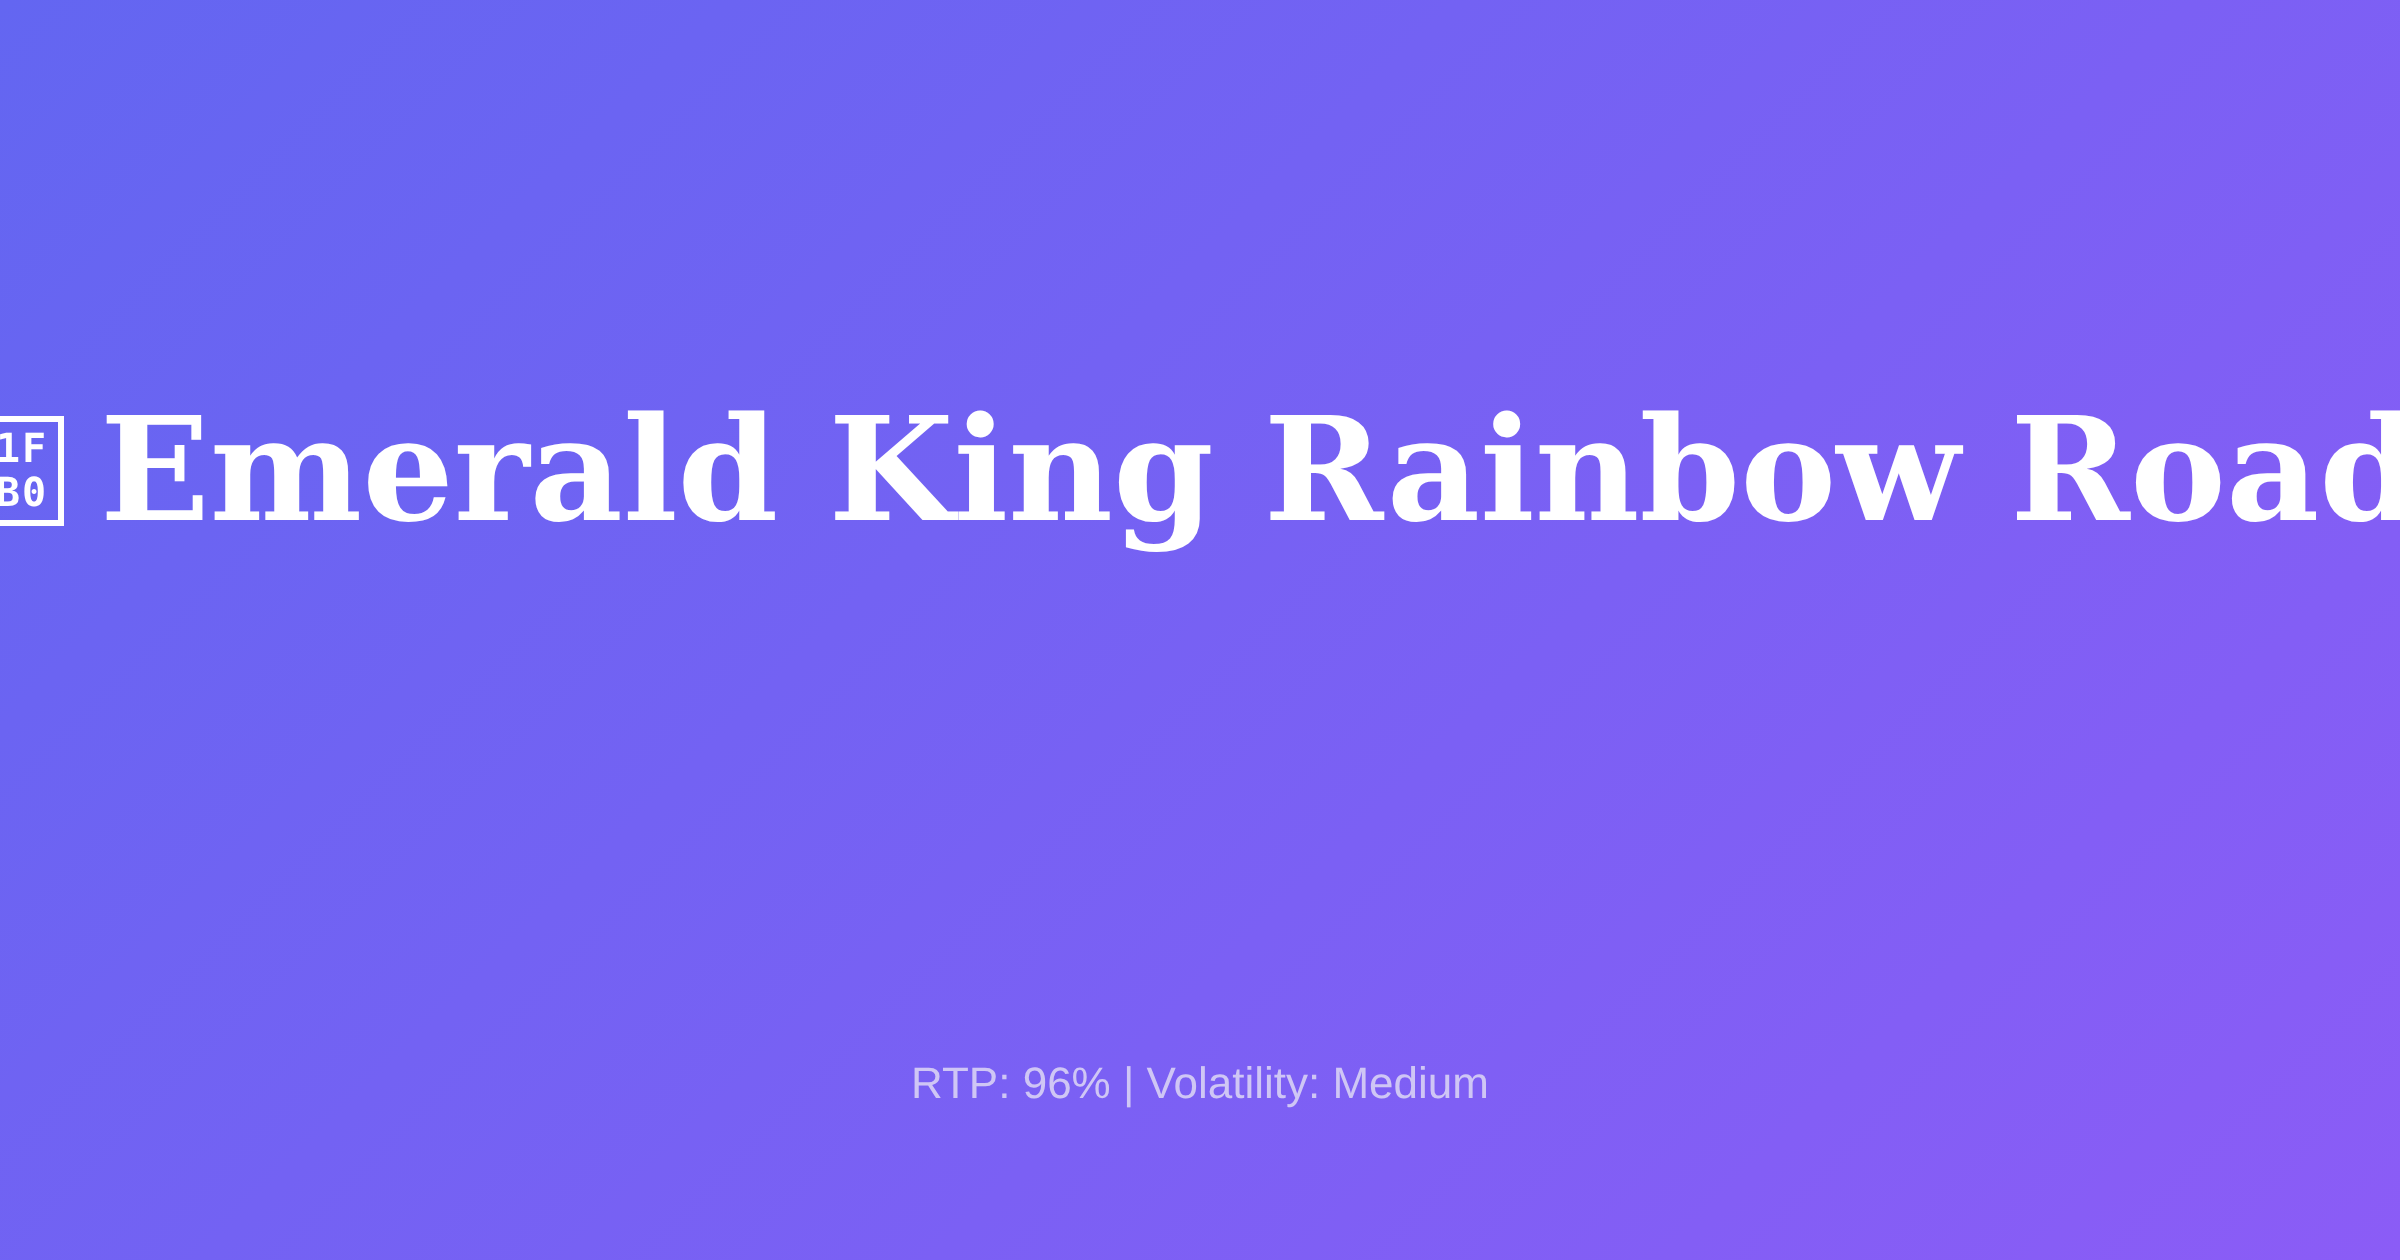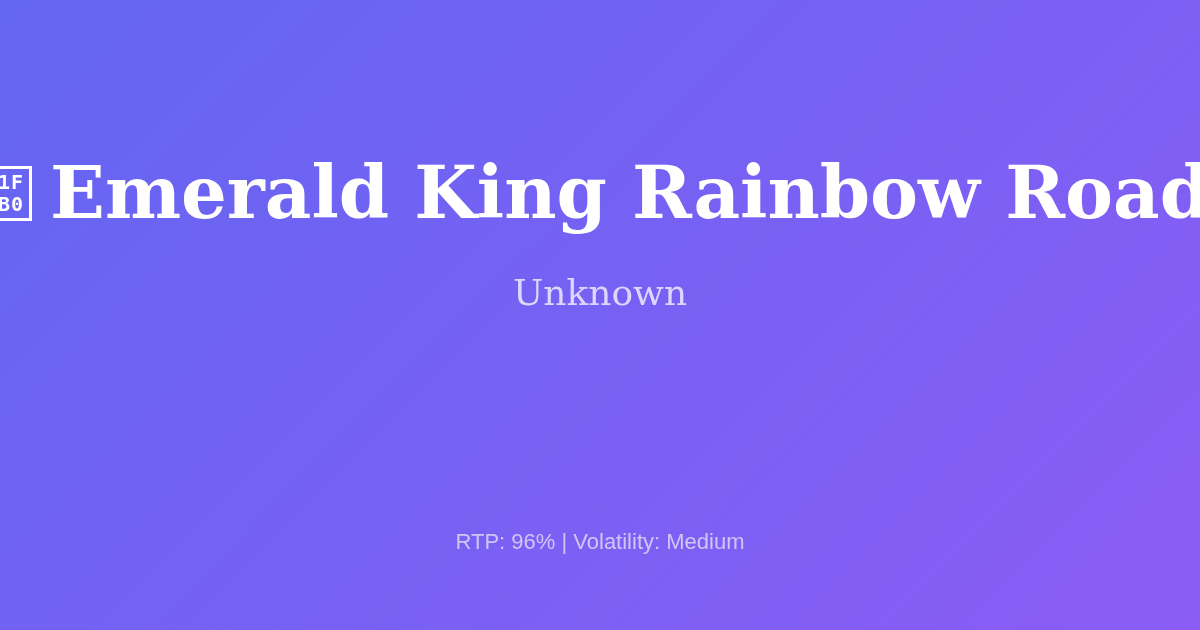--- a/index.html
+++ b/index.html
@@ -139,19 +139,18 @@
     <h1 class="game-title">
       <span class="game-title-inner">
         <span class="tofu-glyph">
           <span>1F</span>
           <span>B0</span>
         </span>
         <span class="title-text">Emerald King Rainbow Road</span>
       </span>
     </h1>
 
-    <p class="subtitle">Unknown</p>
 
   </div>
 
   <p class="meta-line">RTP: 96% | Volatility: Medium</p>
 
 </div>
 
 </body></html>

